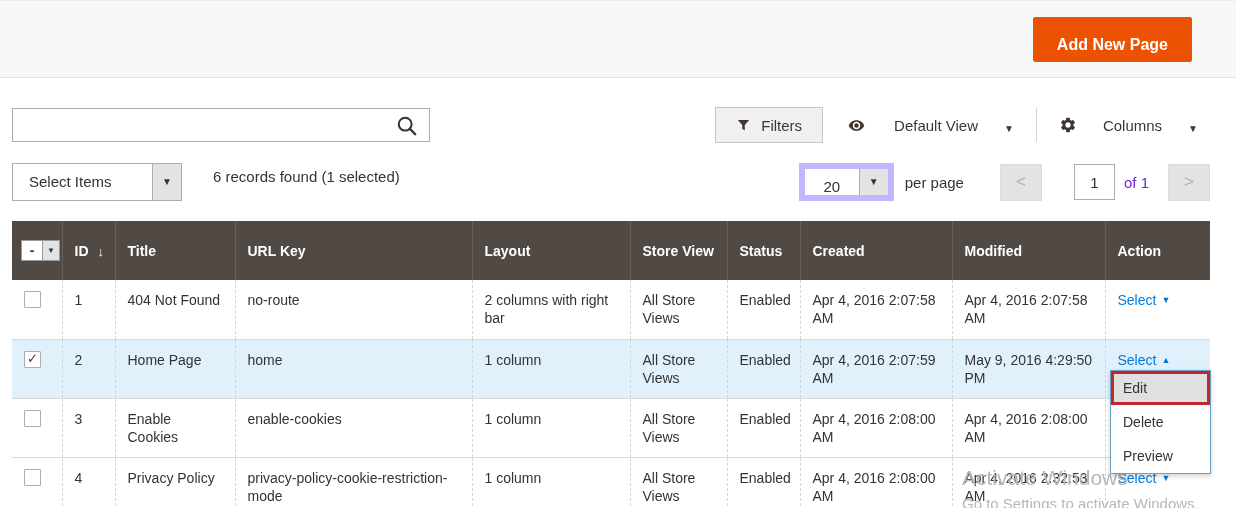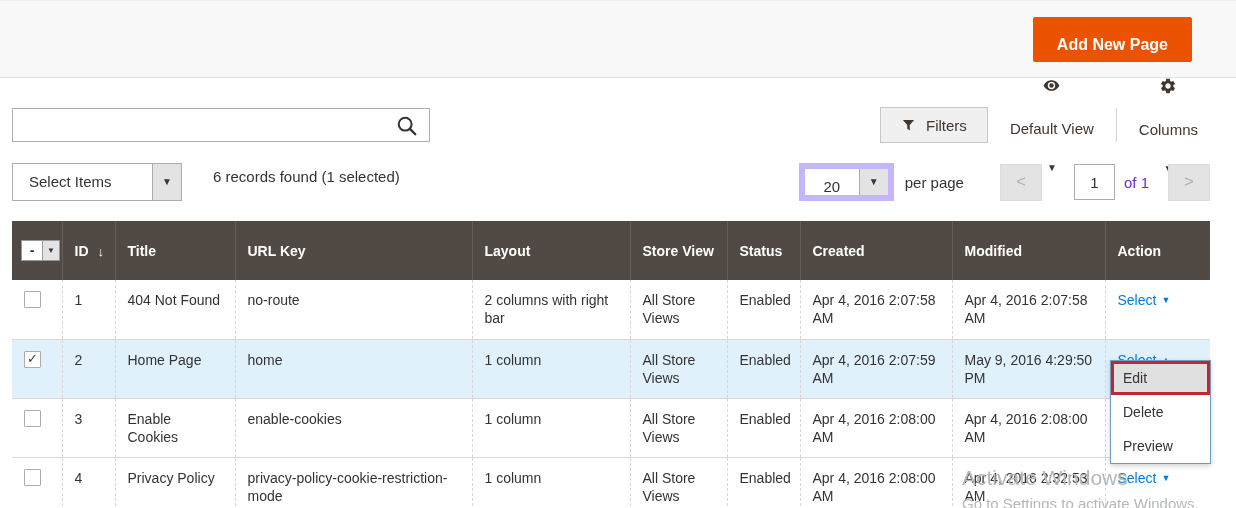--- a/index.html
+++ b/index.html
@@ -18,21 +18,21 @@
     border:1px solid #adadad; background:#fff; }
   .search-box input { width:100%; height:100%; border:0; outline:none; padding:0 44px 0 13px;
     font-family:"Liberation Sans", sans-serif; font-size:15px; font-style:italic; color:#555; background:transparent;margin-top:44px; }
   .search-box input::placeholder { color:#8a8a8a; font-style:italic; opacity:1; }
   .search-icon { position:absolute; right:11px; top:6px; width:22px; height:22px; cursor:pointer; }
 
   .row1-right { position:absolute; top:107px; right:38px; height:36px; display:flex; align-items:center; gap:22px; }
   .filters-btn { display:flex; align-items:center; gap:10px; height:36px; padding:0 20px;
     background:#f0f0f0; border:1px solid #c7c7c7; font-size:15px; color:#41362f; cursor:pointer;
     font-family:"Liberation Sans", sans-serif; }
-  .ctl { display:flex; align-items:center; gap:26px; font-size:15px; color:#41362f; cursor:pointer;flex-direction:column; }
+  .ctl { display:flex; align-items:flex-end; gap:26px; font-size:15px; color:#41362f; cursor:pointer; }
   .caret { font-size:10px; color:#41362f; line-height:1; }
   .vdivider { width:1px; height:34px; background:#d4d4d4; }
   .icon-dark { fill:#41362f; }
 
   
   .mass-action { position:absolute; left:12px; top:163px; display:flex; height:38px;
     border:1px solid #adadad; background:#fff; cursor:pointer; }
   .mass-action .val { width:139px; line-height:36px; padding-left:16px; font-size:15px; color:#333; }
   .mass-action .caret-seg, .perpage .caret-seg { width:29px; background:#e3e3e3; border-left:1px solid #adadad;
     display:flex; align-items:center; justify-content:center; }
@@ -66,21 +66,21 @@
   .sel-all .dd { width:17px; background:#e3e3e3; border-left:1px solid #989898; display:flex;
     align-items:center; justify-content:center; font-size:8px; color:#333; }
 
   .cbx { width:17px; height:17px; border:1px solid #adadad; border-radius:1px; background:#fff;
     display:flex; align-items:center; justify-content:center; font-size:13px; color:#41362f; cursor:pointer; }
 
   .sel-link { color:#007bdb; font-size:14px; cursor:pointer; white-space:nowrap; }
   .sel-link .caret { color:#007bdb; font-size:9px; margin-left:5px; vertical-align:2px; }
 
   
-  .action-menu { position:absolute; left:1110px; top:360px; width:101px; background:#fff;
+  .action-menu { position:absolute; left:1110px; top:370px; width:101px; background:#fff;
     border:1px solid #6b9ec4; box-shadow:0 2px 5px rgba(0,0,0,.18); z-index:10; }
   .action-menu .item { padding:9px 6px 9px 12px; font-size:14px; color:#333; cursor:pointer; background:#fff; }
   .action-menu .item.highlighted { background:#e0e0e0; border:3px solid #c2272d; padding:6px 3px 6px 9px; }
 
   
   .watermark { position:absolute; left:962px; top:466px; z-index:5; color:#b4b8bb; pointer-events:none; }
   .watermark .l1 { font-size:21px; }
   .watermark .l2 { font-size:15px; margin-top:5px; white-space:nowrap; }
 </style>
 </head>

